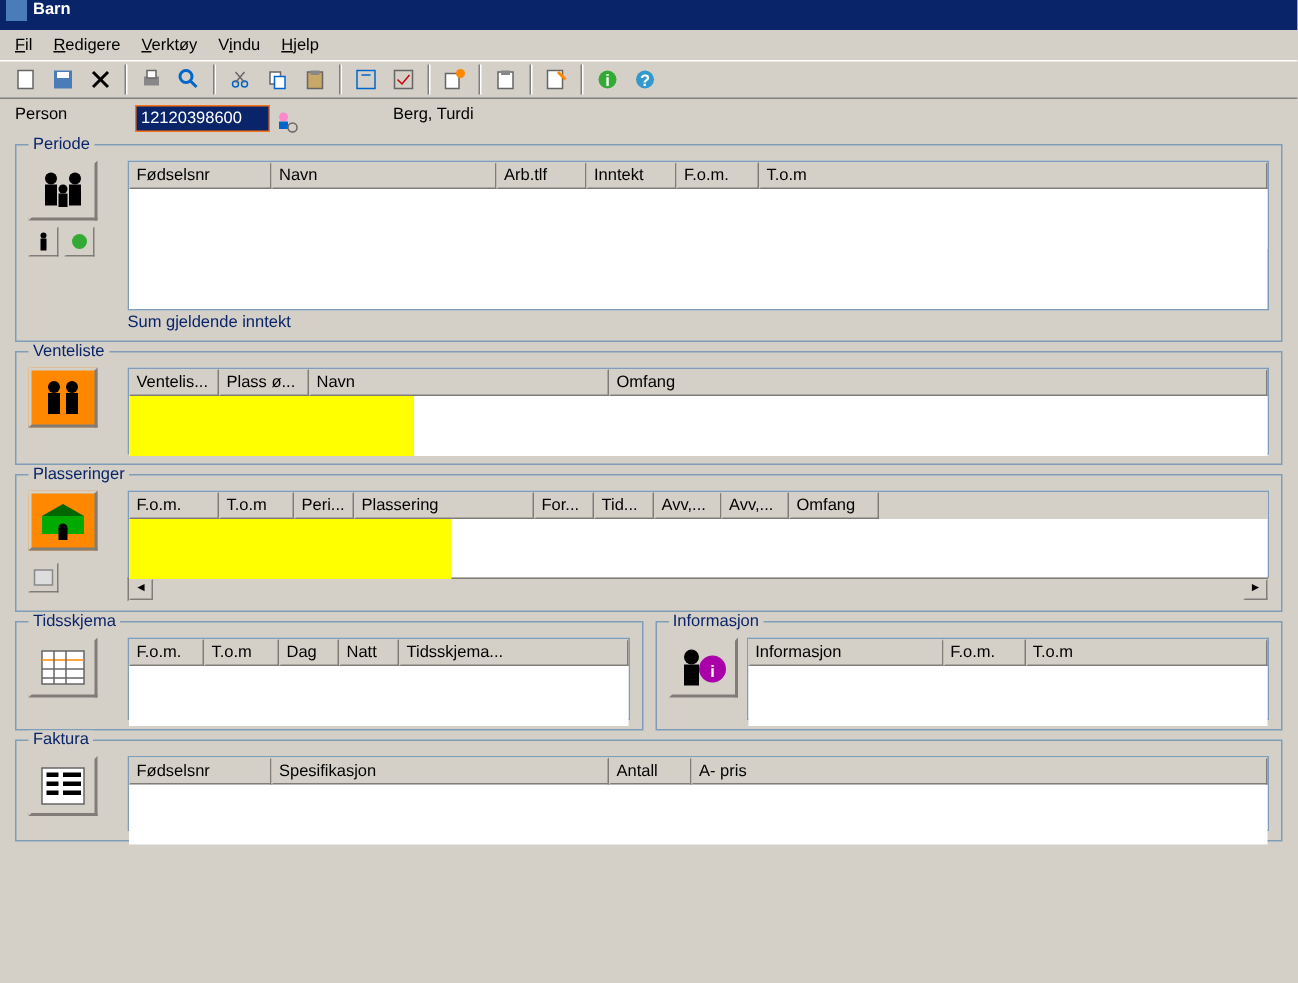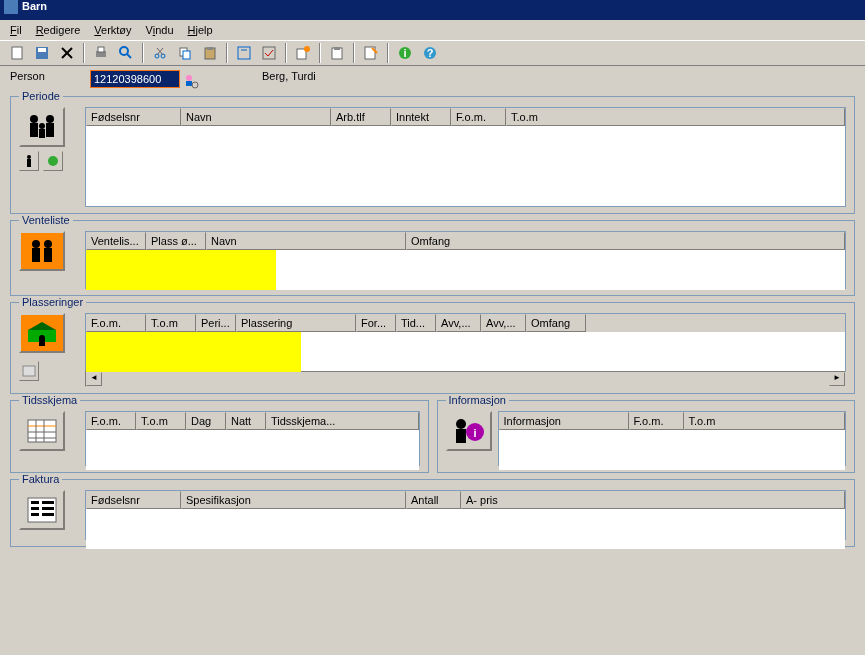--- a/index.html
+++ b/index.html
@@ -204,20 +204,21 @@
         <div class="th" style="width:95px">Fødselsnr</div>
         <div class="th" style="width:150px">Navn</div>
         <div class="th" style="width:60px">Arb.tlf</div>
         <div class="th" style="width:60px">Inntekt</div>
         <div class="th" style="width:55px">F.o.m.</div>
         <div class="th" style="flex:1">T.o.m</div>
       </div>
       <div class="tbody"></div>
     </div>
   </div>
+  <div class="bottomlink">Sum gjeldende inntekt</div>
 
 </div>
 
 <div class="gbox">
   <span class="glegend">Venteliste</span>
   <div class="grow">
     <div class="iconcol">
       <div class="bigbtn" style="background:#f80">
             <svg width="36" height="30">
               <circle cx="12" cy="8" r="4" fill="#000"></circle>

